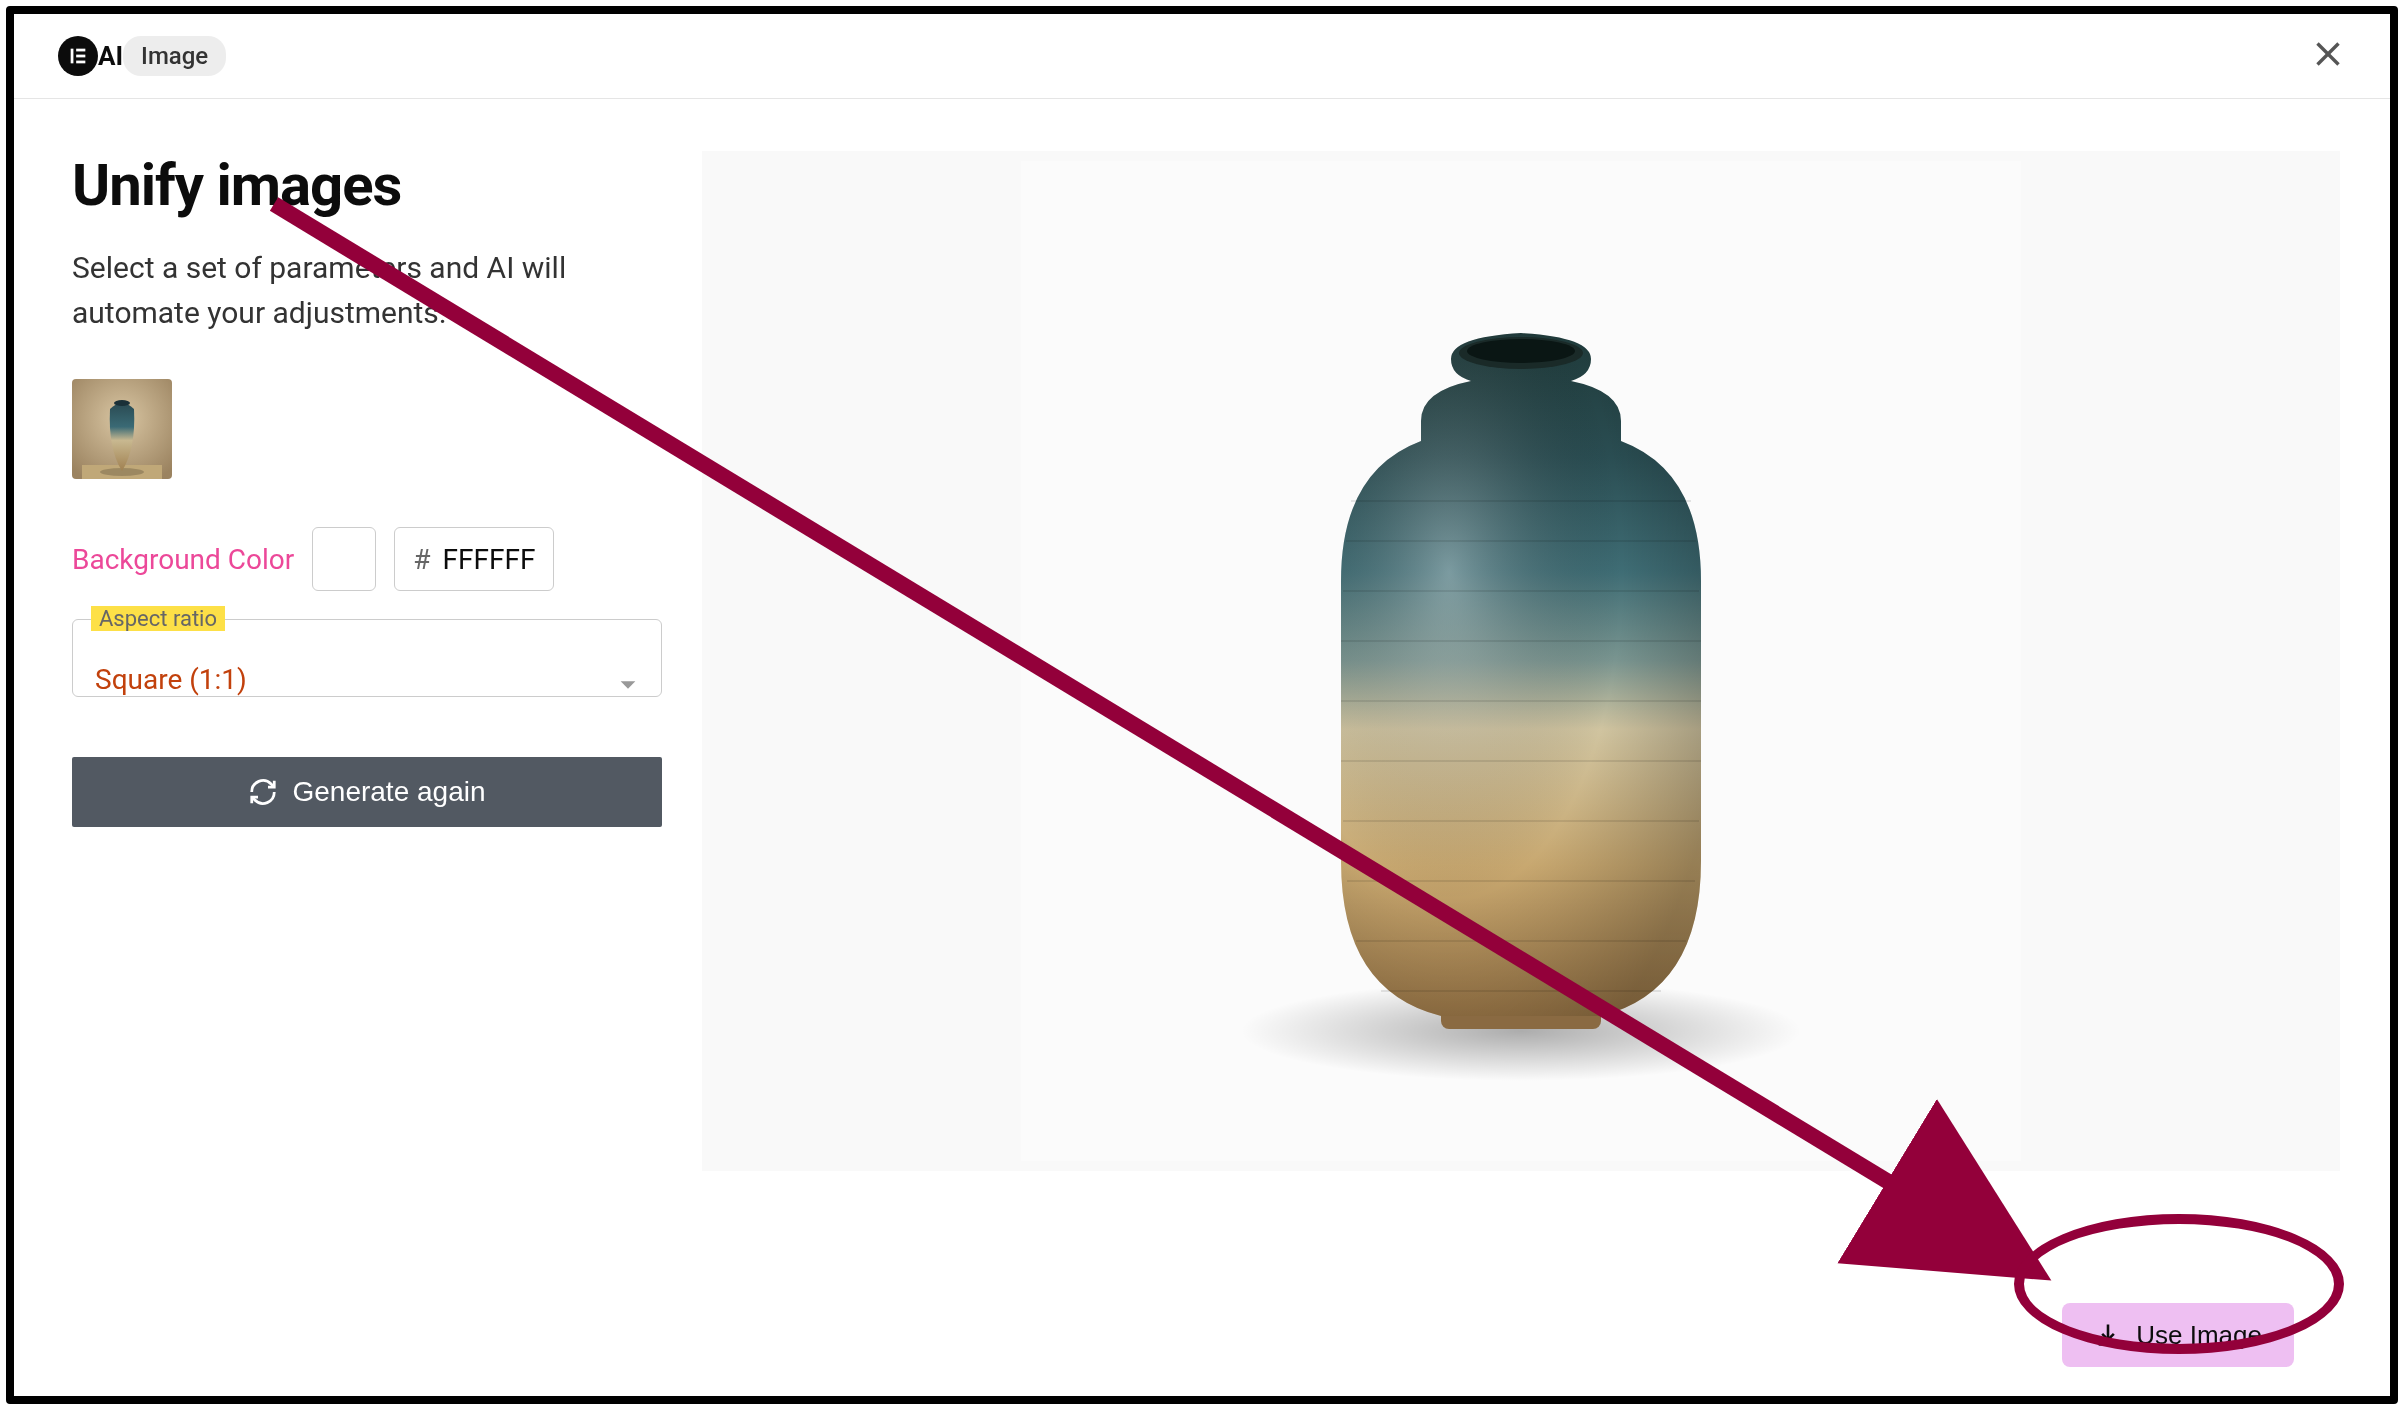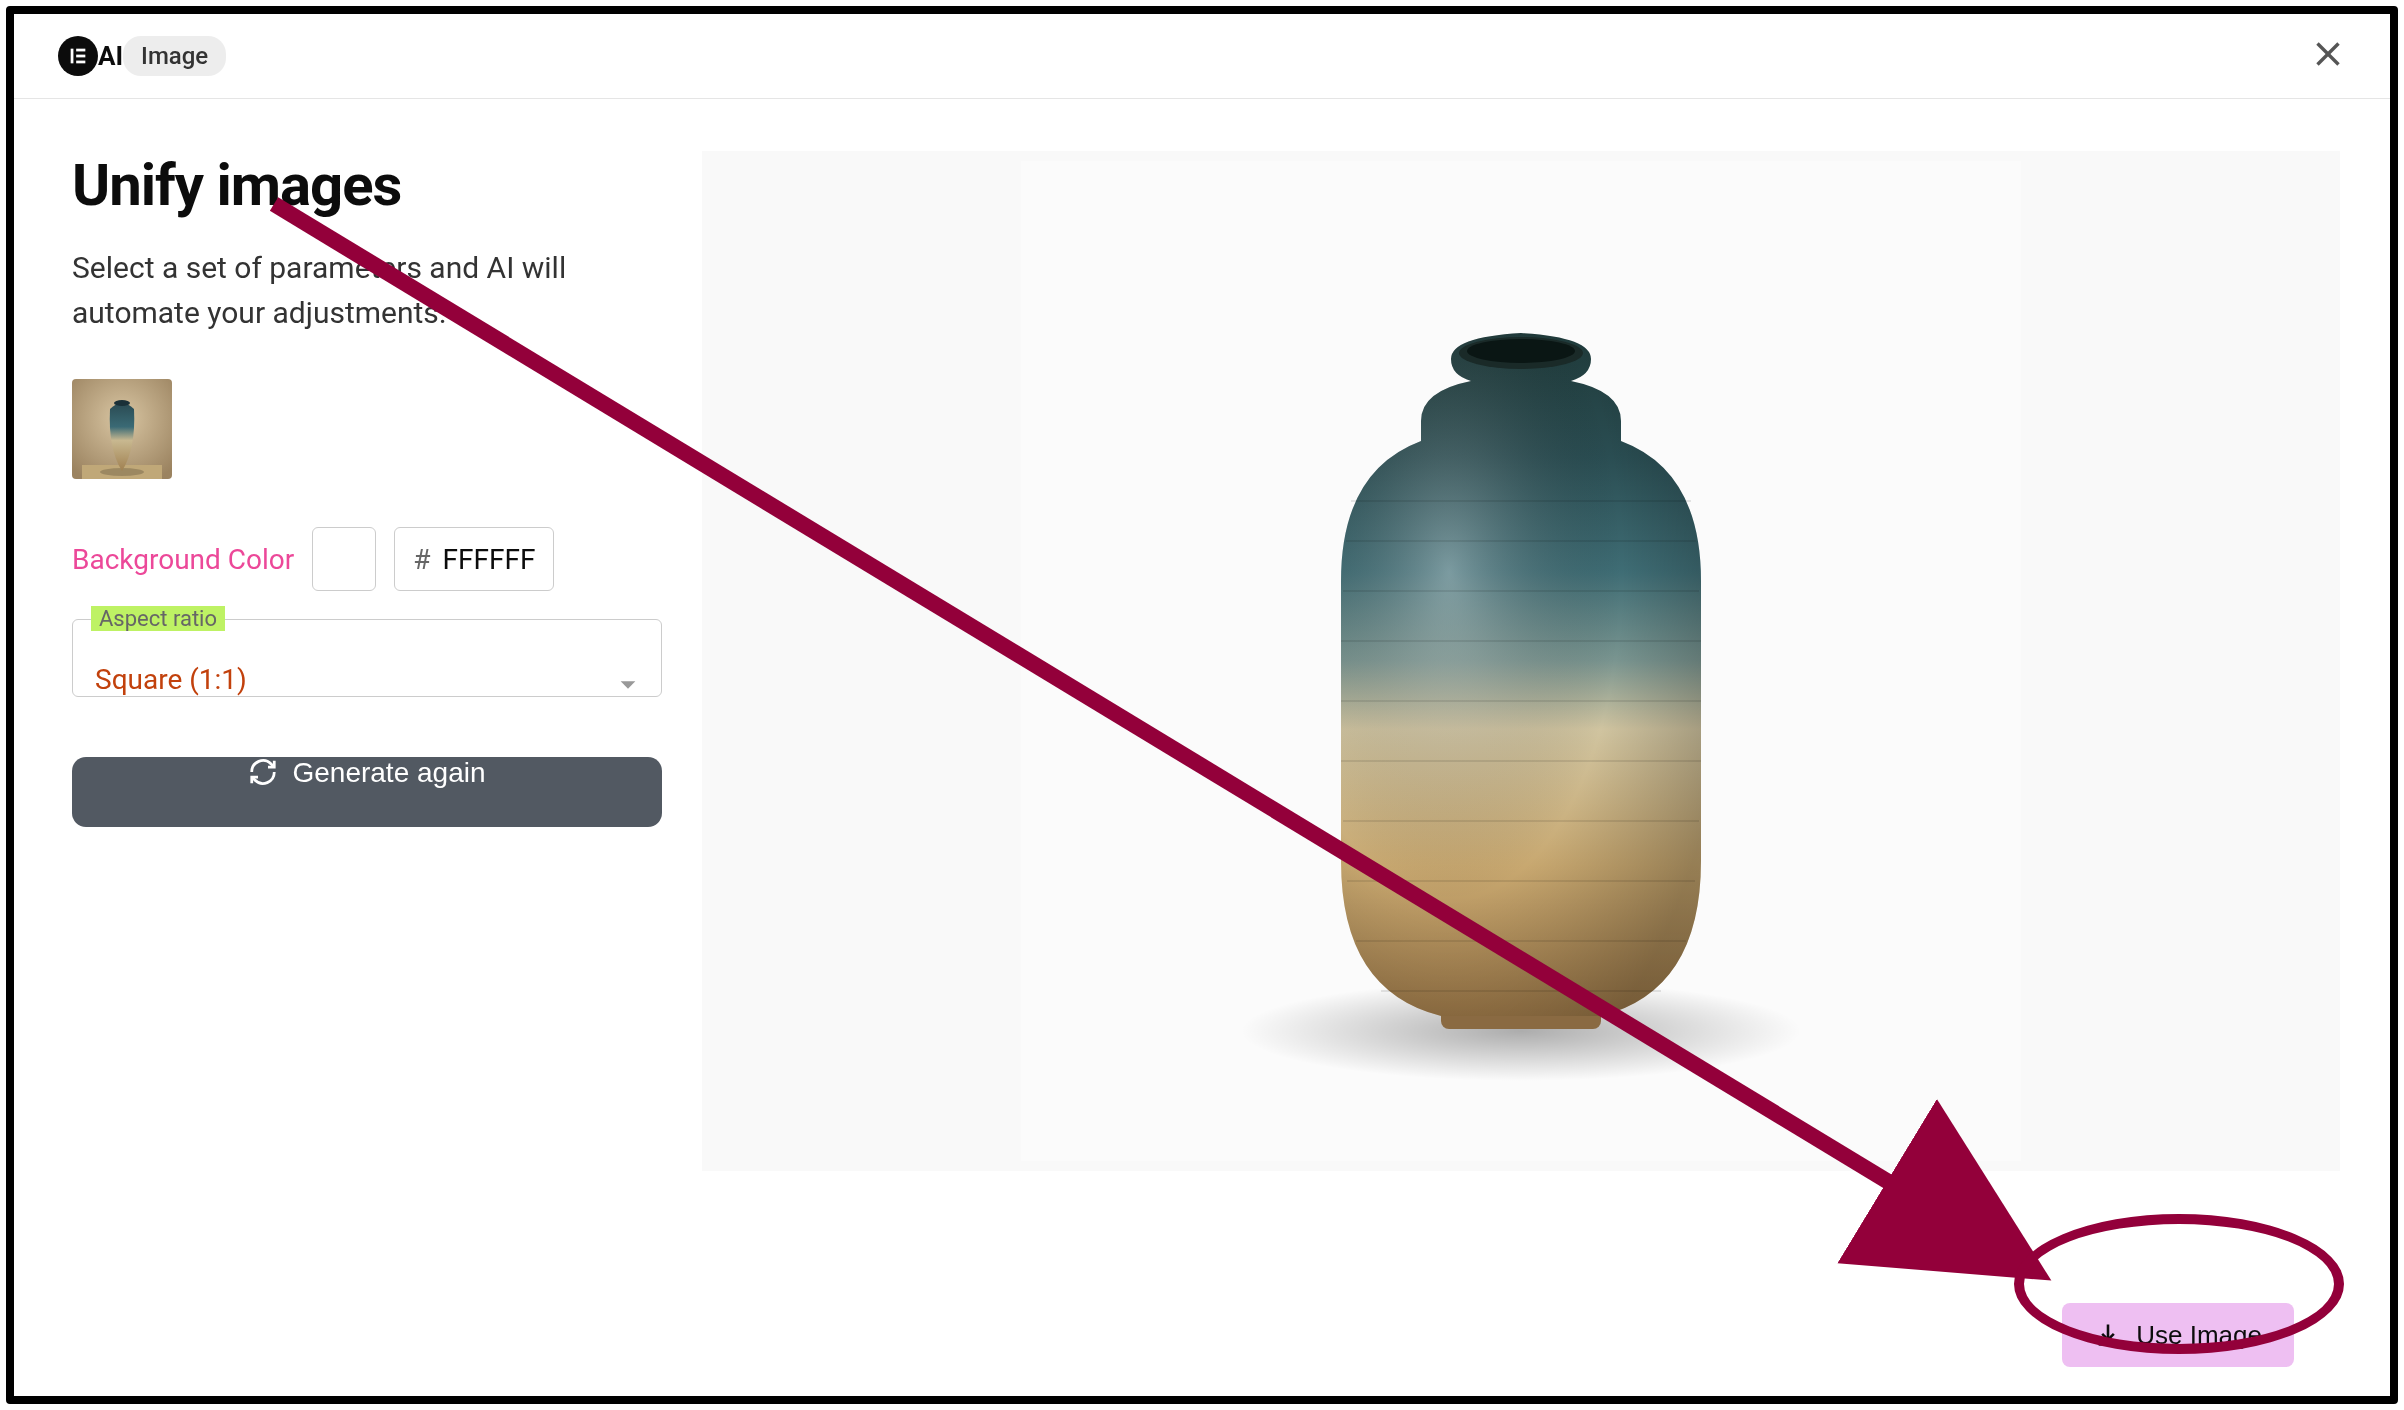--- a/index.html
+++ b/index.html
@@ -120,21 +120,21 @@
   .select-wrap {
     position: relative;
     border: 1px solid #ccc;
     border-radius: 6px;
     height: 78px;
     margin-bottom: 60px;
   }
   .select-legend {
     position: absolute;
     top: -14px; left: 18px;
-    background: #bef264;
+    background: #fde047;
     padding: 0 8px;
     font-size: 22px;
     color: #666;
   }
   .select-inner {
     height: 100%;
     display: flex;
     align-items: flex-end;
     justify-content: space-between;
     padding: 0 22px;
@@ -142,25 +142,25 @@
     color: #c2410c;
   }
   .select-inner svg { width: 22px; height: 22px; fill: #999; }
 
   .generate-btn {
     width: 100%;
     height: 70px;
     background: #525962;
     color: #fff;
     border: none;
-    border-radius: 14px;
+    border-radius: 2px;
     font-size: 28px;
     font-weight: 500;
     display: flex;
-    align-items: flex-start;
+    align-items: center;
     justify-content: center;
     gap: 14px;
     cursor: pointer;
     margin-top: 8px;
   }
   .generate-btn svg { width: 30px; height: 30px; stroke: #fff; fill: none; stroke-width: 2.2; }
 
   .preview-panel {
     flex: 1;
     background: #f9f9f9;

